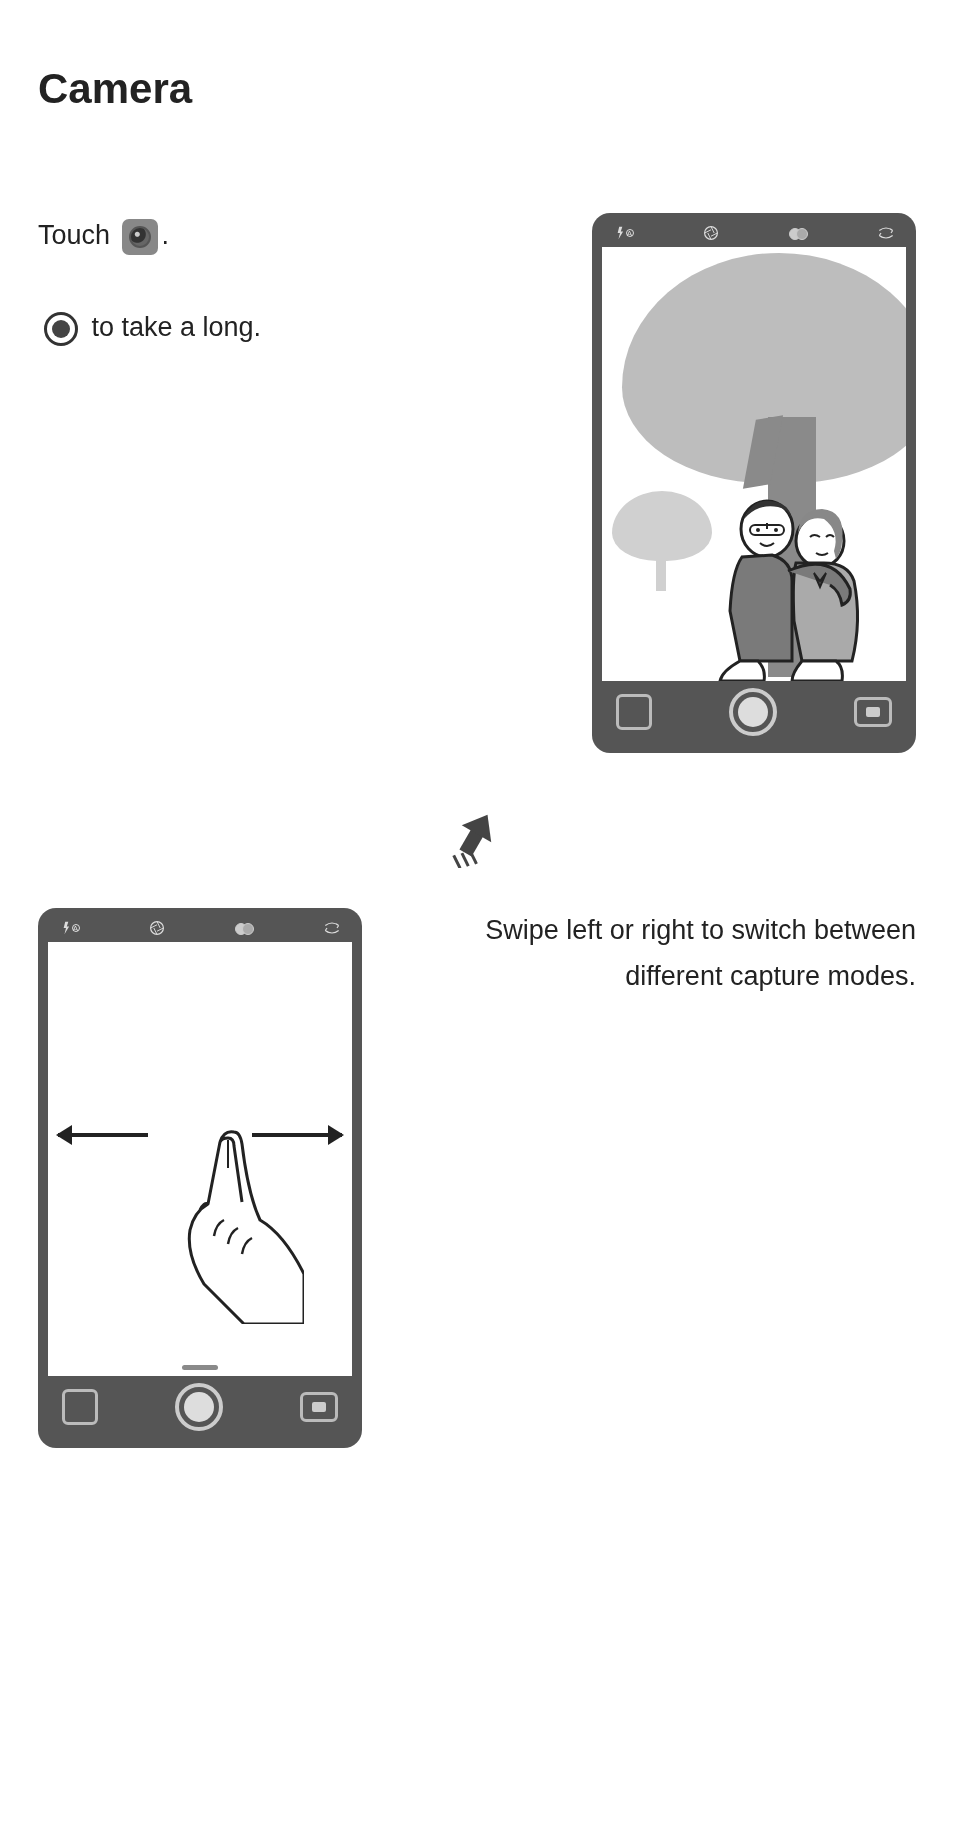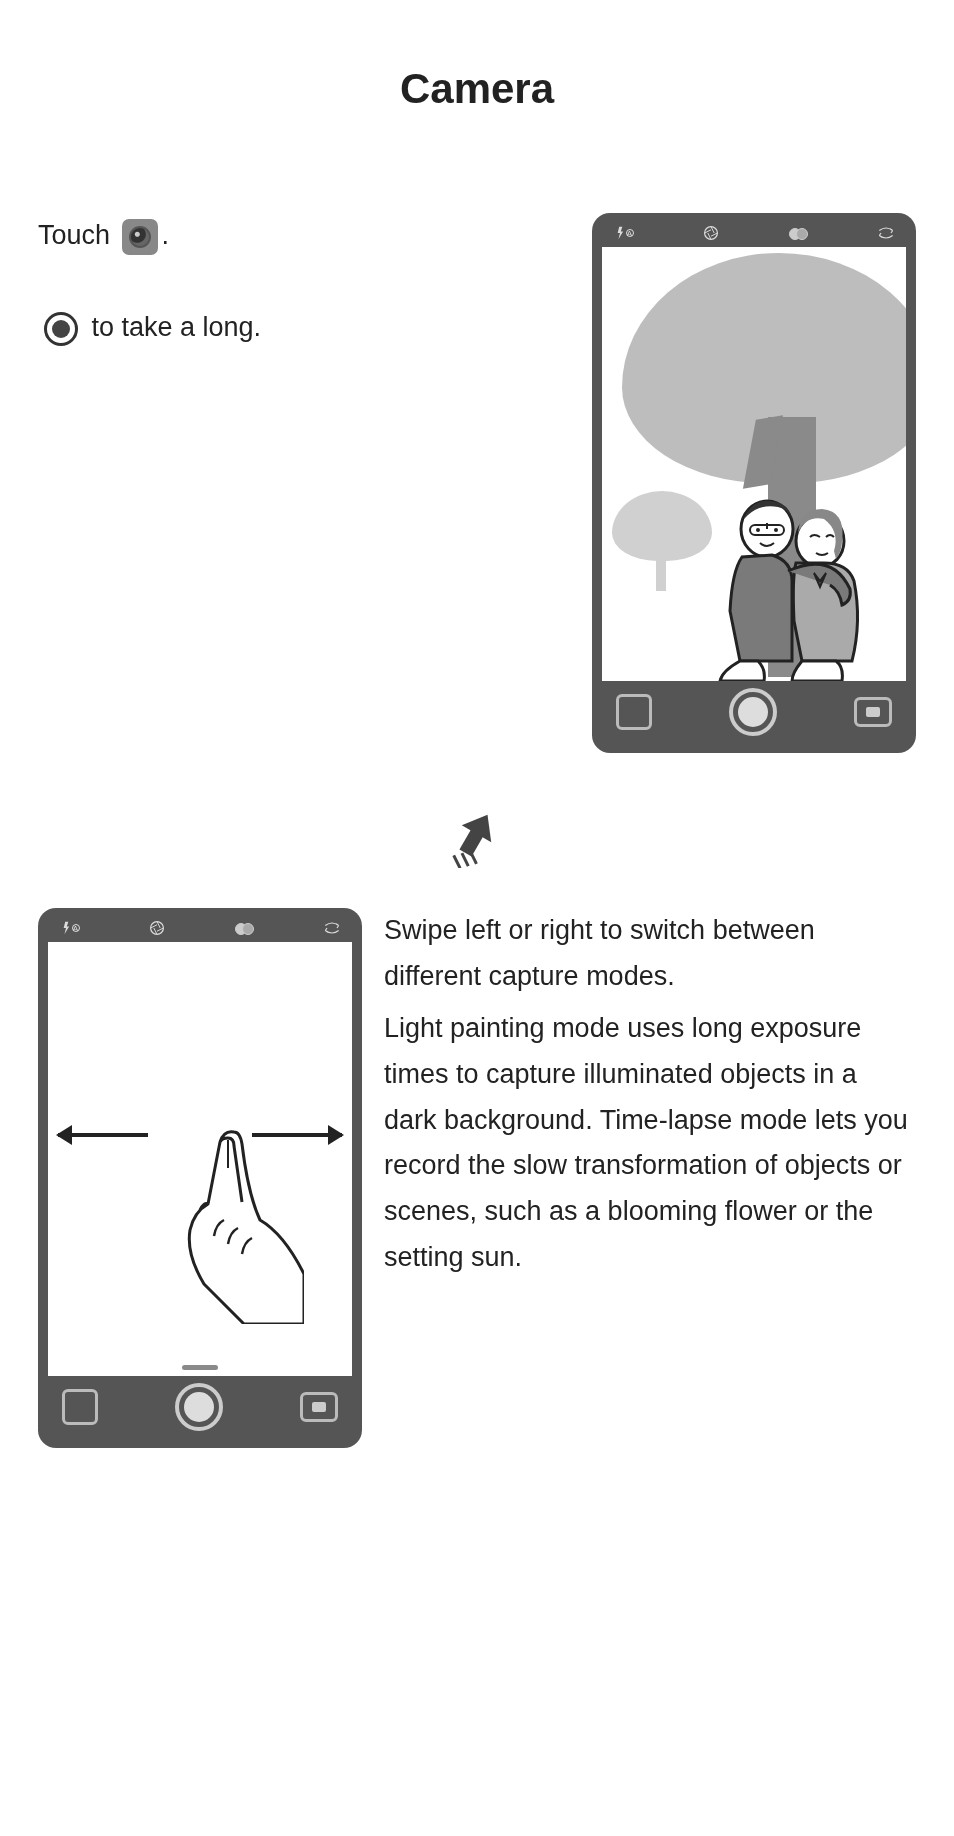--- a/index.html
+++ b/index.html
@@ -9,21 +9,20 @@
   background: #fff;
   font-family: Arial, Helvetica, sans-serif;
   color: #222;
   padding: 65px 38px 40px 38px;
   position: relative;
 }
 .title {
   font-size: 42px;
   font-weight: bold;
   margin-bottom: 100px;
-  text-align: center;
 }
 .section1 {
   display: flex;
   gap: 30px;
 }
 .text1 {
   flex: 1;
   font-size: 27px;
   line-height: 1.7;
 }
@@ -145,21 +144,21 @@
 .section2 {
   display: flex;
   gap: 22px;
   align-items: flex-start;
 }
 .text2 {
   flex: 1;
   font-size: 27px;
   line-height: 1.7;
 }
-.text2 p { margin-bottom: 6px; }
+.text2 p { margin-bottom: 6px; text-align: right; }
 
 
 .sky { position: absolute; inset: 0; background: #fff; }
 .tree-canopy {
   position: absolute; top: 6px; left: 20px; right: -30px; height: 230px;
   background: #bdbdbd; border-radius: 60% 60% 55% 55% / 70% 70% 50% 50%;
 }
 .tree-trunk {
   position: absolute; top: 170px; right: 90px; width: 48px; height: 260px;
   background: #8a8a8a;
@@ -321,15 +320,14 @@
     </div>
     <div class="bottombar">
       <div class="gallery-btn"></div>
       <div class="shutter-btn"></div>
       <div class="video-btn"></div>
     </div>
   </div>
 
   <div class="text2">
     <p>Swipe left or right to switch between different capture modes.</p>
-    <p>Light painting mode uses long exposure times to capture illuminated objects in a dark background. Time-lapse mode lets you record the slow transformation of objects or scenes, such as a blooming flower or the setting sun.</p>
   </div>
 </div>
 
 </body></html>

